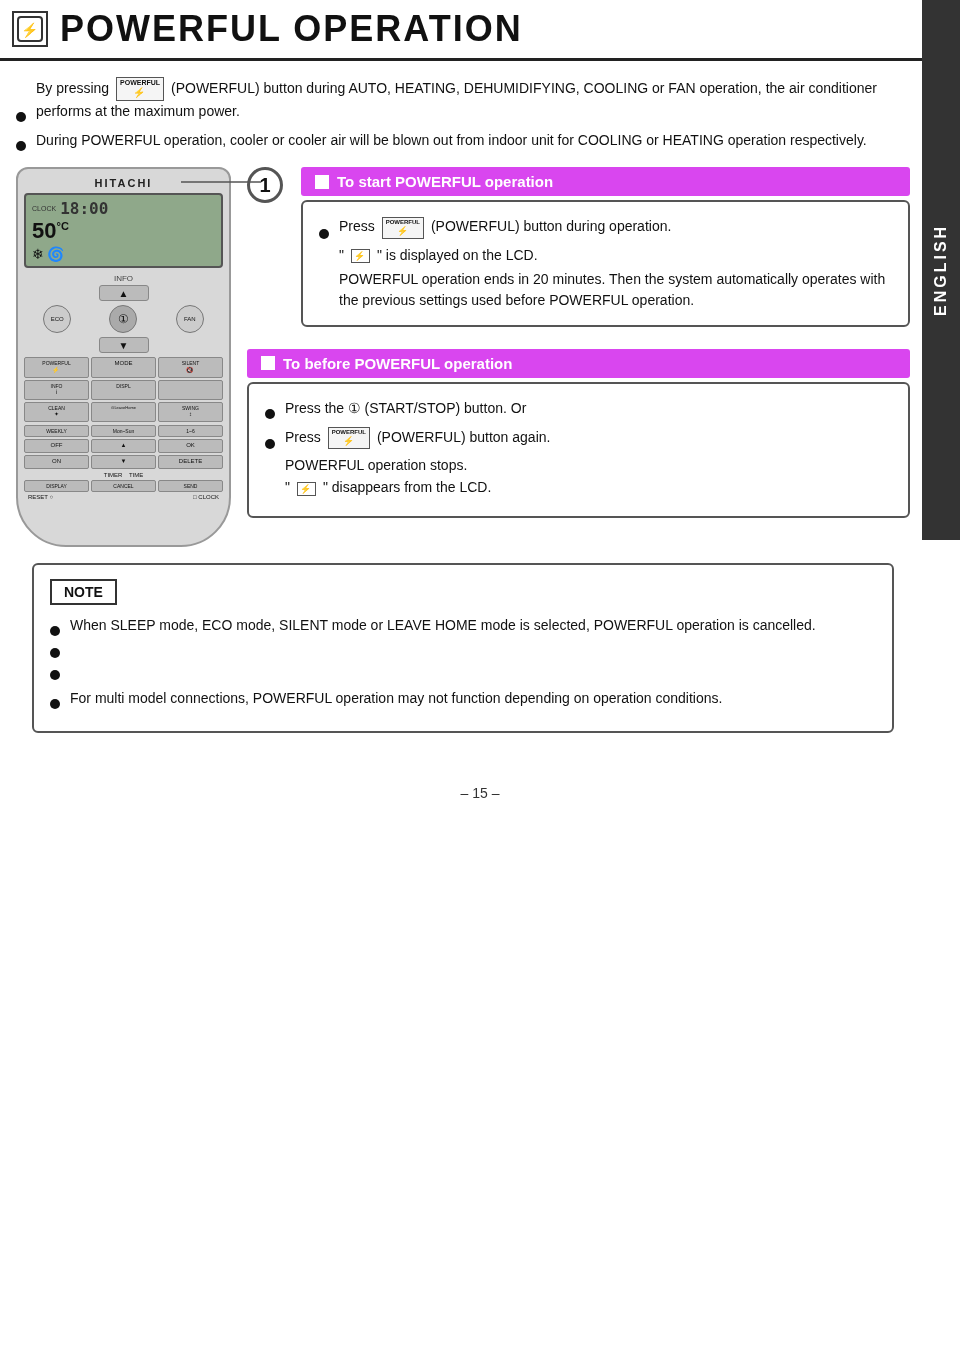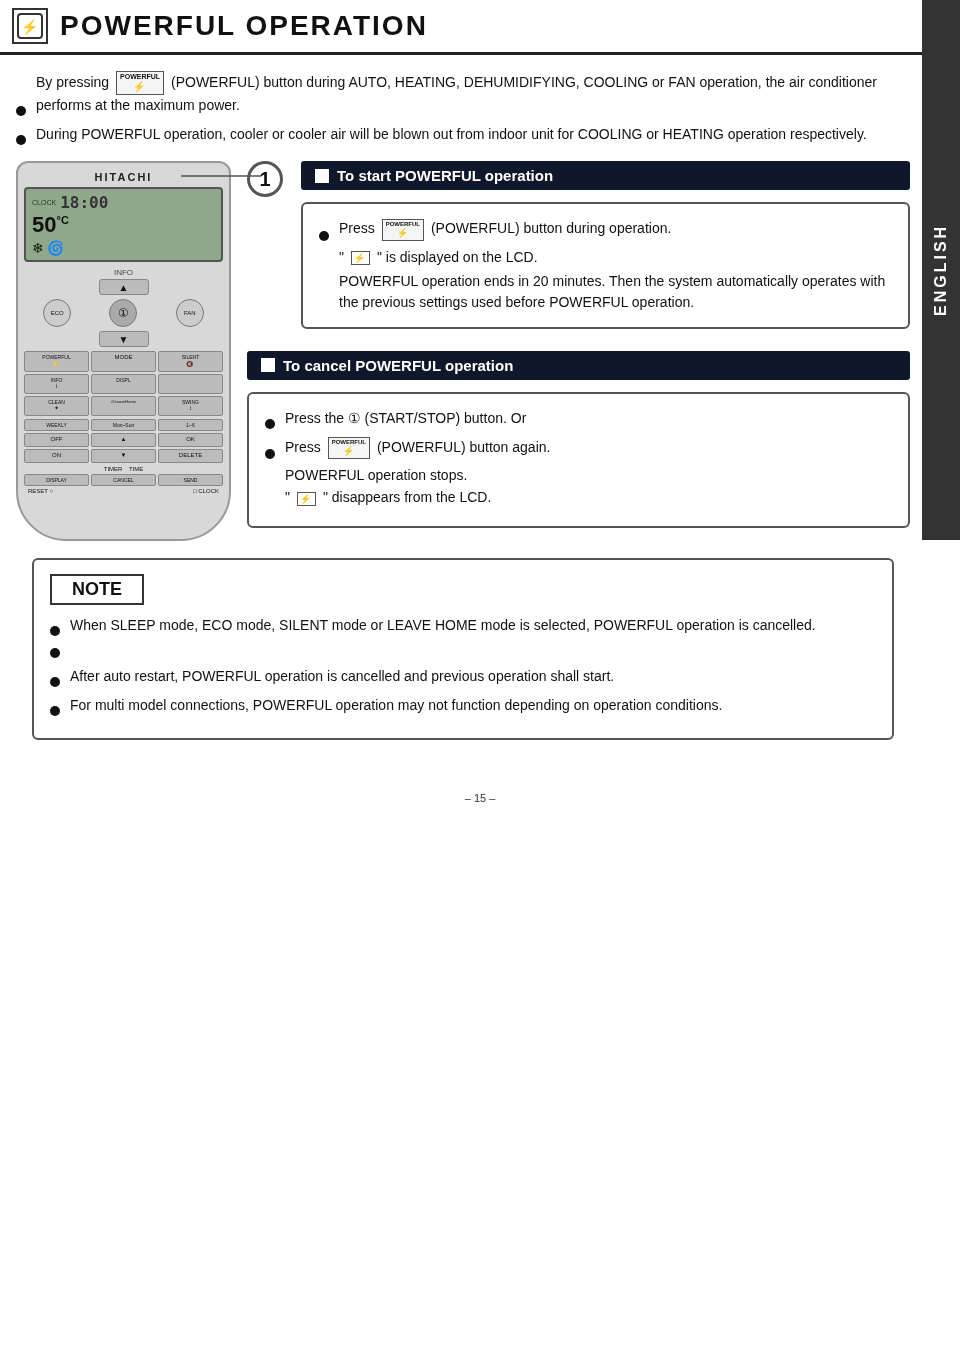--- a/index.html
+++ b/index.html
@@ -27,21 +27,21 @@
       width: 36px;
       height: 36px;
       border: 2px solid #333;
       display: flex; align-items: center; justify-content: center;
       font-size: 10px;
       font-weight: bold;
       margin-right: 12px;
       flex-shrink: 0;
     }
     .page-title {
-      font-size: 28px;
+      font-size: 36px;
       font-weight: 900;
       letter-spacing: 2px;
       text-transform: uppercase;
     }
 
     
     .english-sidebar {
       position: absolute;
       right: 0;
       top: 0;
@@ -239,27 +239,27 @@
     }
 
     
     .section-box {
       border: 2px solid #555;
       border-radius: 6px;
       padding: 14px 16px;
       margin-bottom: 14px;
     }
     .section-header {
-      background: #0f172a;
+      background: #d946ef;
       color: #fff;
       padding: 6px 14px;
       border-radius: 3px;
       font-size: 15px;
       font-weight: bold;
-      margin-bottom: 12px;
+      margin-bottom: 4px;
       display: flex;
       align-items: center;
       gap: 8px;
     }
     .section-header-square {
       width: 14px;
       height: 14px;
       background: #fff;
       flex-shrink: 0;
     }
@@ -291,31 +291,31 @@
     
     .note-section {
       border: 2px solid #555;
       border-radius: 6px;
       padding: 14px 16px;
       margin: 16px 16px 16px 16px;
     }
     .note-header {
       border: 2px solid #333;
       display: inline-block;
-      padding: 3px 20px;
-      font-size: 18px;
+      padding: 3px 12px;
+      font-size: 14px;
       font-weight: bold;
       margin-bottom: 10px;
     }
 
     
     .page-number {
       text-align: center;
       padding: 20px 0 10px 0;
-      font-size: 11px;
+      font-size: 14px;
       color: #333;
     }
 
   </style>
 </head>
 <body>
 
 <div class="page-header">
   <div class="header-icon">
     <svg width="28" height="28" viewBox="0 0 28 28">
@@ -494,21 +494,21 @@
                 POWERFUL operation ends in 20 minutes. Then the system automatically operates with the previous settings used before POWERFUL operation.
               </div>
             </div>
           </div>
         </div>
       </div>
 
       <div>
         <div class="section-header">
           <div class="section-header-square"></div>
-          <span>To cancel POWERFUL operation</span>
+          <span>To before POWERFUL operation</span>
         </div>
         <div class="section-box">
           <div class="bullet-item">
             <div class="bullet-dot"></div>
             <div>Press the ① (START/STOP) button. Or</div>
           </div>
           <div class="bullet-item">
             <div class="bullet-dot"></div>
             <div>
               Press
@@ -537,21 +537,20 @@
     <div class="note-header">NOTE</div>
     <div class="bullet-item">
       <div class="bullet-dot"></div>
       <div>When SLEEP mode, ECO mode, SILENT mode or LEAVE HOME mode is selected, POWERFUL operation is cancelled.</div>
     </div>
     <div class="bullet-item">
       <div class="bullet-dot"></div>
     </div>
     <div class="bullet-item">
       <div class="bullet-dot"></div>
-      <div>After auto restart, POWERFUL operation is cancelled and previous operation shall start.</div>
     </div>
     <div class="bullet-item">
       <div class="bullet-dot"></div>
       <div>For multi model connections, POWERFUL operation may not function depending on operation conditions.</div>
     </div>
   </div>
 
 </div>
 
 <div class="page-number">– 15 –</div>

